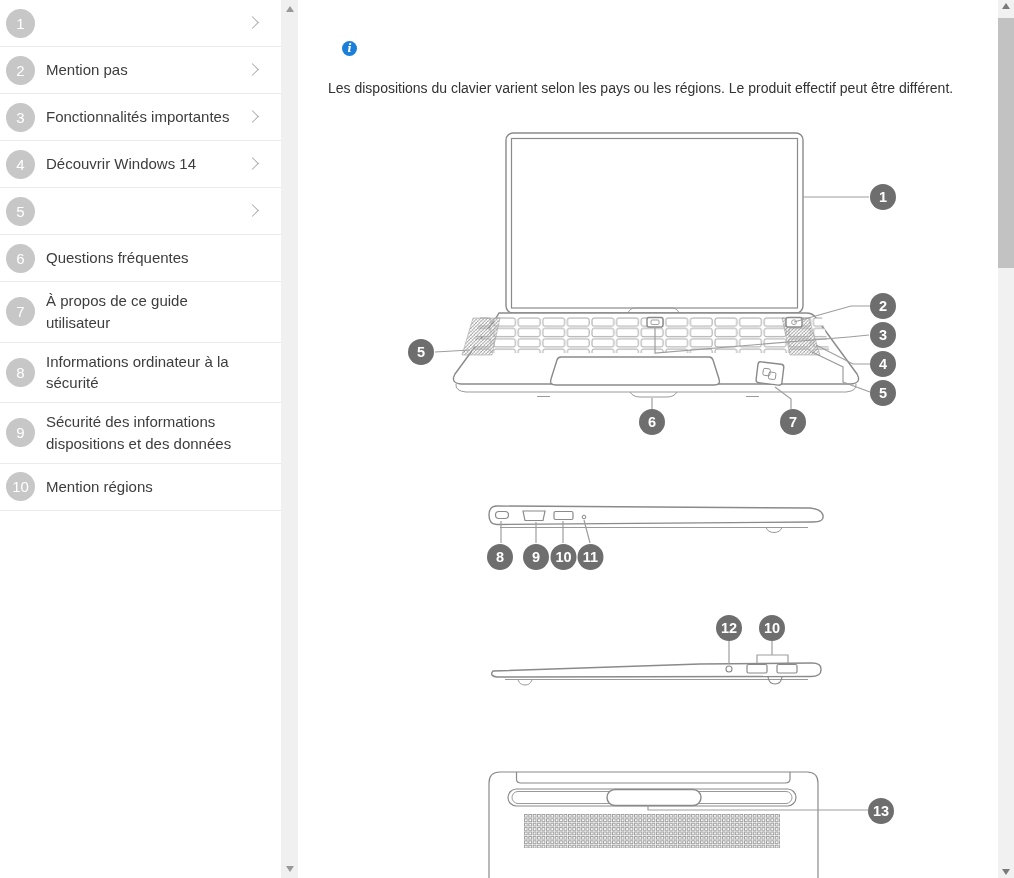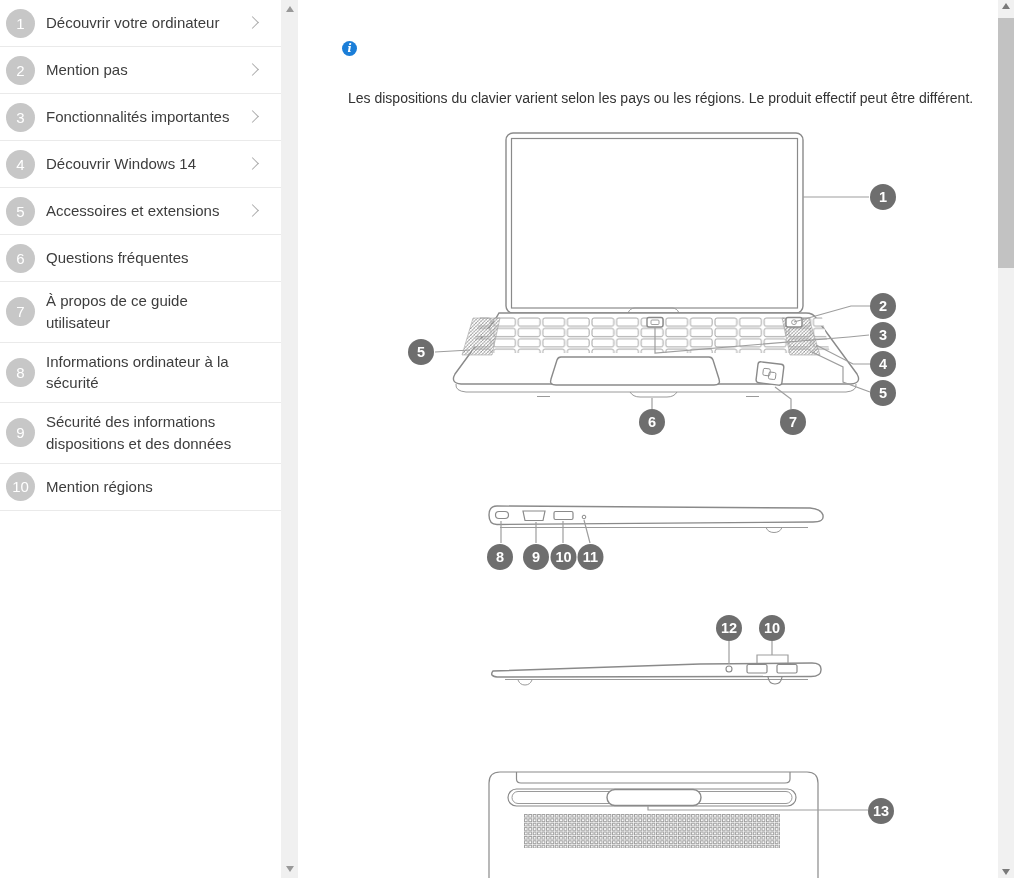--- a/index.html
+++ b/index.html
@@ -25,61 +25,59 @@
   .tri-down{bottom:6px;border-top:6px solid #999;}
   .main-scroll .tri-up{border-bottom-color:#7a7a7a;top:3px;}
   .main-scroll .tri-down{border-top-color:#7a7a7a;bottom:3px;}
   .thumb{position:absolute;left:0;top:18px;width:16px;height:250px;background:#c2c2c2;}
 
   
   .content{position:absolute;left:298px;top:0;width:700px;height:878px;background:#fff;overflow:hidden;}
   .note-icon{position:absolute;left:44px;top:41px;width:15px;height:15px;border-radius:50%;
     background:#1b7ed8;color:#fff;display:flex;align-items:center;justify-content:center;}
   .note-icon span{font-family:"DejaVu Serif",serif;font-style:italic;font-weight:bold;font-size:11px;line-height:1;}
-  .note-text{position:absolute;left:30px;top:76px;width:660px;font-size:14px;color:#323232;margin-left:20px;}
+  .note-text{position:absolute;left:30px;top:66px;width:660px;font-size:14px;color:#323232;}
 
   .diagram{position:absolute;left:0;top:100px;}
 
   
   .art{stroke:#8a8a8a;stroke-width:1.4;fill:#fff;}
   .artn{stroke:#8a8a8a;stroke-width:1.2;fill:none;}
   .thin{stroke:#9a9a9a;stroke-width:1;fill:none;}
   .cl{stroke:#9e9e9e;stroke-width:1.2;fill:none;}
   .co circle{fill:#6e6e6e;}
   .co text{fill:#fff;font:bold 14.5px "Liberation Sans",sans-serif;text-anchor:middle;}
 </style>
 </head>
 <body>
 
 <div class="app">
 
   <nav class="sidebar">
     <div class="nav-item">
       <span class="num-circle">1</span>
-      <span class="nav-label">Découvrir votre ordinateur</span>
       <span class="chevron"></span>
     </div>
     <div class="nav-item">
       <span class="num-circle">2</span>
       <span class="nav-label">Mention pas</span>
       <span class="chevron"></span>
     </div>
     <div class="nav-item">
       <span class="num-circle">3</span>
       <span class="nav-label">Fonctionnalités importantes</span>
       <span class="chevron"></span>
     </div>
     <div class="nav-item">
       <span class="num-circle">4</span>
       <span class="nav-label">Découvrir Windows 14</span>
       <span class="chevron"></span>
     </div>
     <div class="nav-item">
       <span class="num-circle">5</span>
-      <span class="nav-label">Accessoires et extensions</span>
       <span class="chevron"></span>
     </div>
     <div class="nav-item">
       <span class="num-circle">6</span>
       <span class="nav-label">Questions fréquentes</span>
     </div>
     <div class="nav-item">
       <span class="num-circle">7</span>
       <span class="nav-label">À propos de ce guide utilisateur</span>
     </div>

